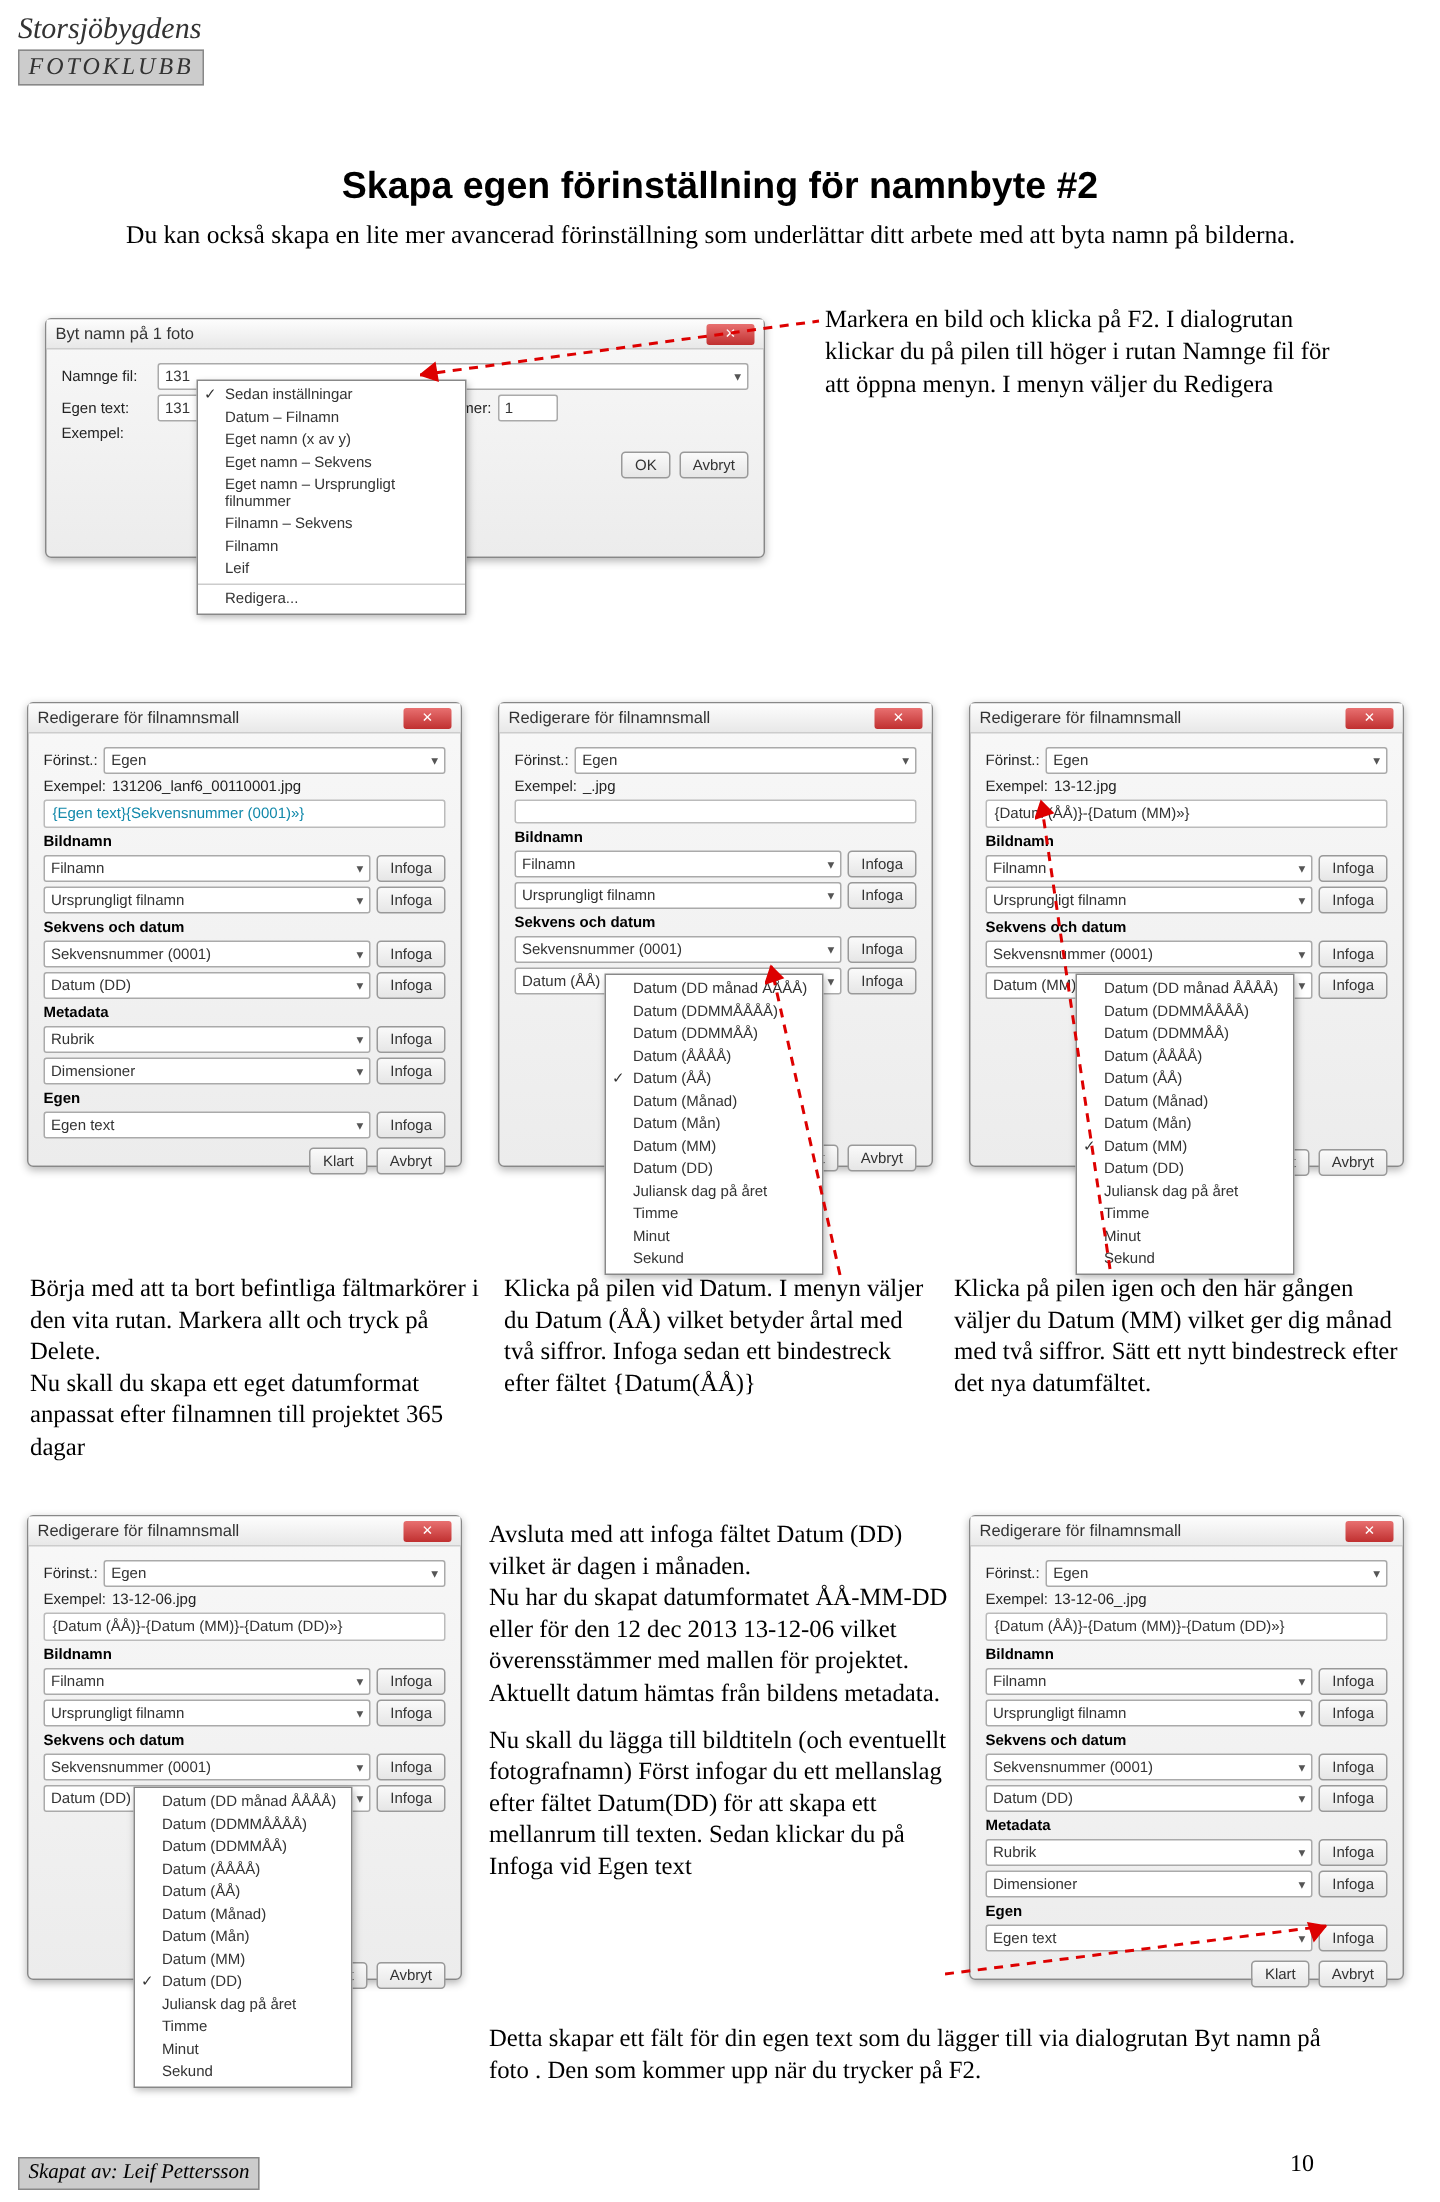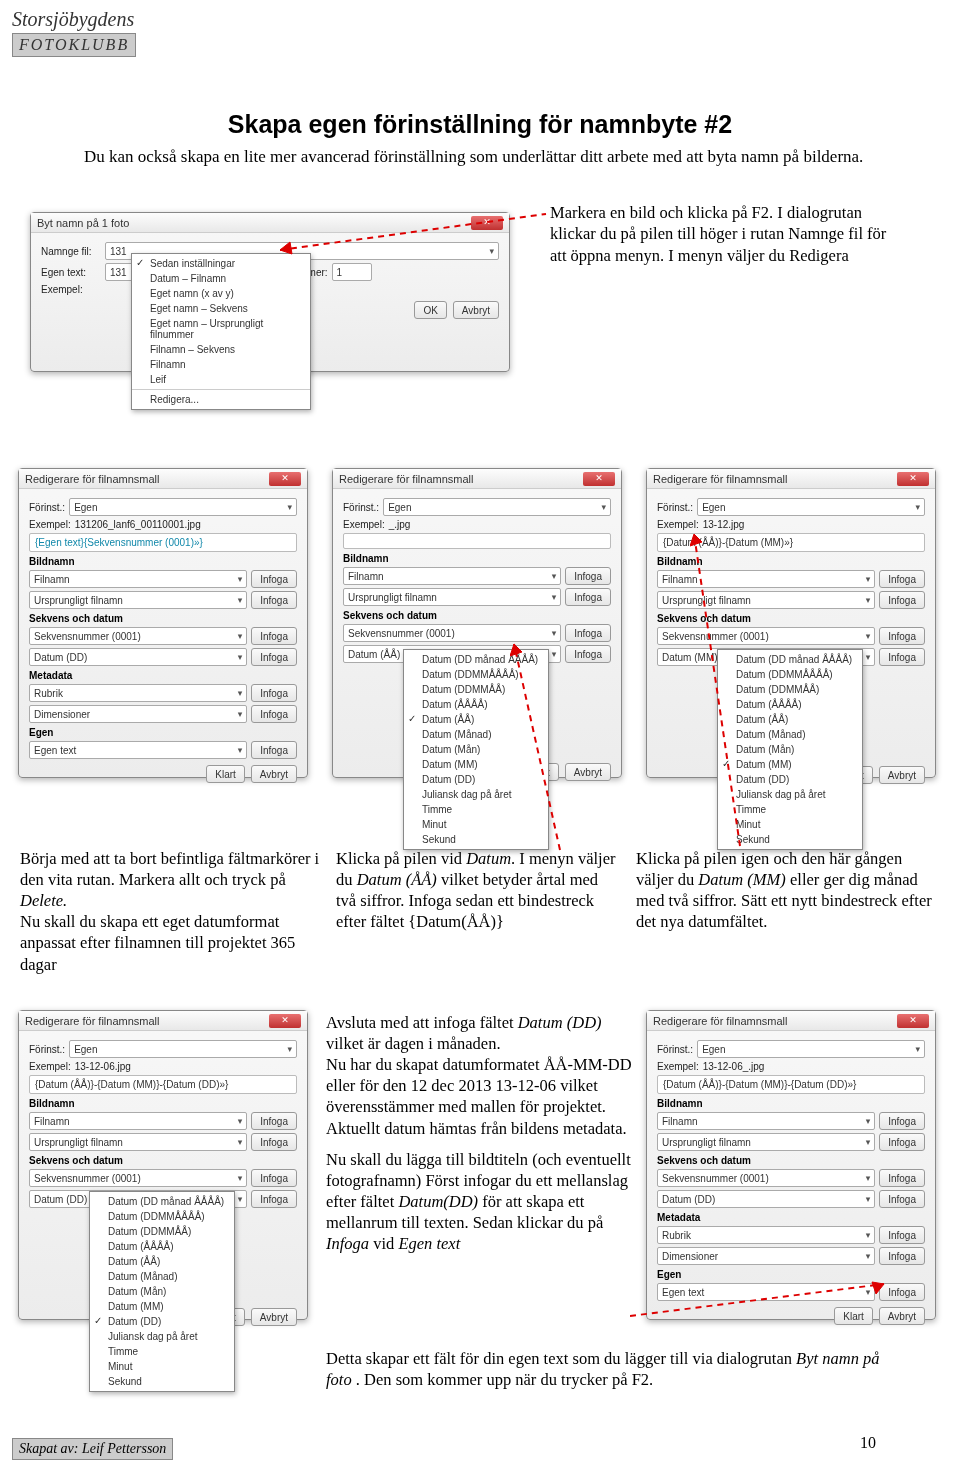--- a/index.html
+++ b/index.html
@@ -145,21 +145,21 @@
     margin-top: 3px;
     min-height: 16px;
   }
 
   
   .col-text {
     position: absolute;
     font-size: 16.5px;
     line-height: 1.28;
   }
-  .col-text .it { font-style: italic; }
+  .col-text .it { }
 
   .page-number {
     position: absolute;
     bottom: 16px;
     right: 84px;
     font-size: 16px;
     margin-top: 12px;
   }
   .footer-credit {
     position: absolute;
@@ -461,21 +461,21 @@
 </div>
 
 <div class="col-text" style="top:848px; left:20px; width:300px">
   <span>Börja med att ta bort befintliga fältmarkörer i den vita rutan. Markera allt och tryck på </span><span class="it">Delete.</span><br>
   <span>Nu skall du skapa ett eget  datumformat anpassat efter  filnamnen till projektet 365 dagar</span>
 </div>
 <div class="col-text" style="top:848px; left:336px; width:284px">
   <span>Klicka på pilen vid </span><span class="it">Datum</span><span>. I menyn väljer du </span><span class="it">Datum (ÅÅ)</span><span> vilket betyder årtal med två siffror. Infoga sedan ett bindestreck efter fältet {Datum(ÅÅ)}</span>
 </div>
 <div class="col-text" style="top:848px; left:636px; width:300px">
-  <span>Klicka på pilen igen och den här gången väljer du </span><span class="it">Datum (MM)</span><span> eller ger dig månad med två siffror. Sätt ett nytt bindestreck efter det nya datumfältet.</span>
+  <span>Klicka på pilen igen och den här gången väljer du </span><span class="it">Datum (MM)</span><span> vilket ger dig månad med två siffror. Sätt ett nytt bindestreck efter det nya datumfältet.</span>
 </div>
 
 <div class="dialog" style="top:1010px; left:18px; width:290px; height:310px">
   <div class="titlebar">
       <span>Redigerare för filnamnsmall</span>
       <span class="closebtn">✕</span>
     </div>
   <div class="body">
     <div class="row">
         <span class="lbl">Förinst.:</span>

